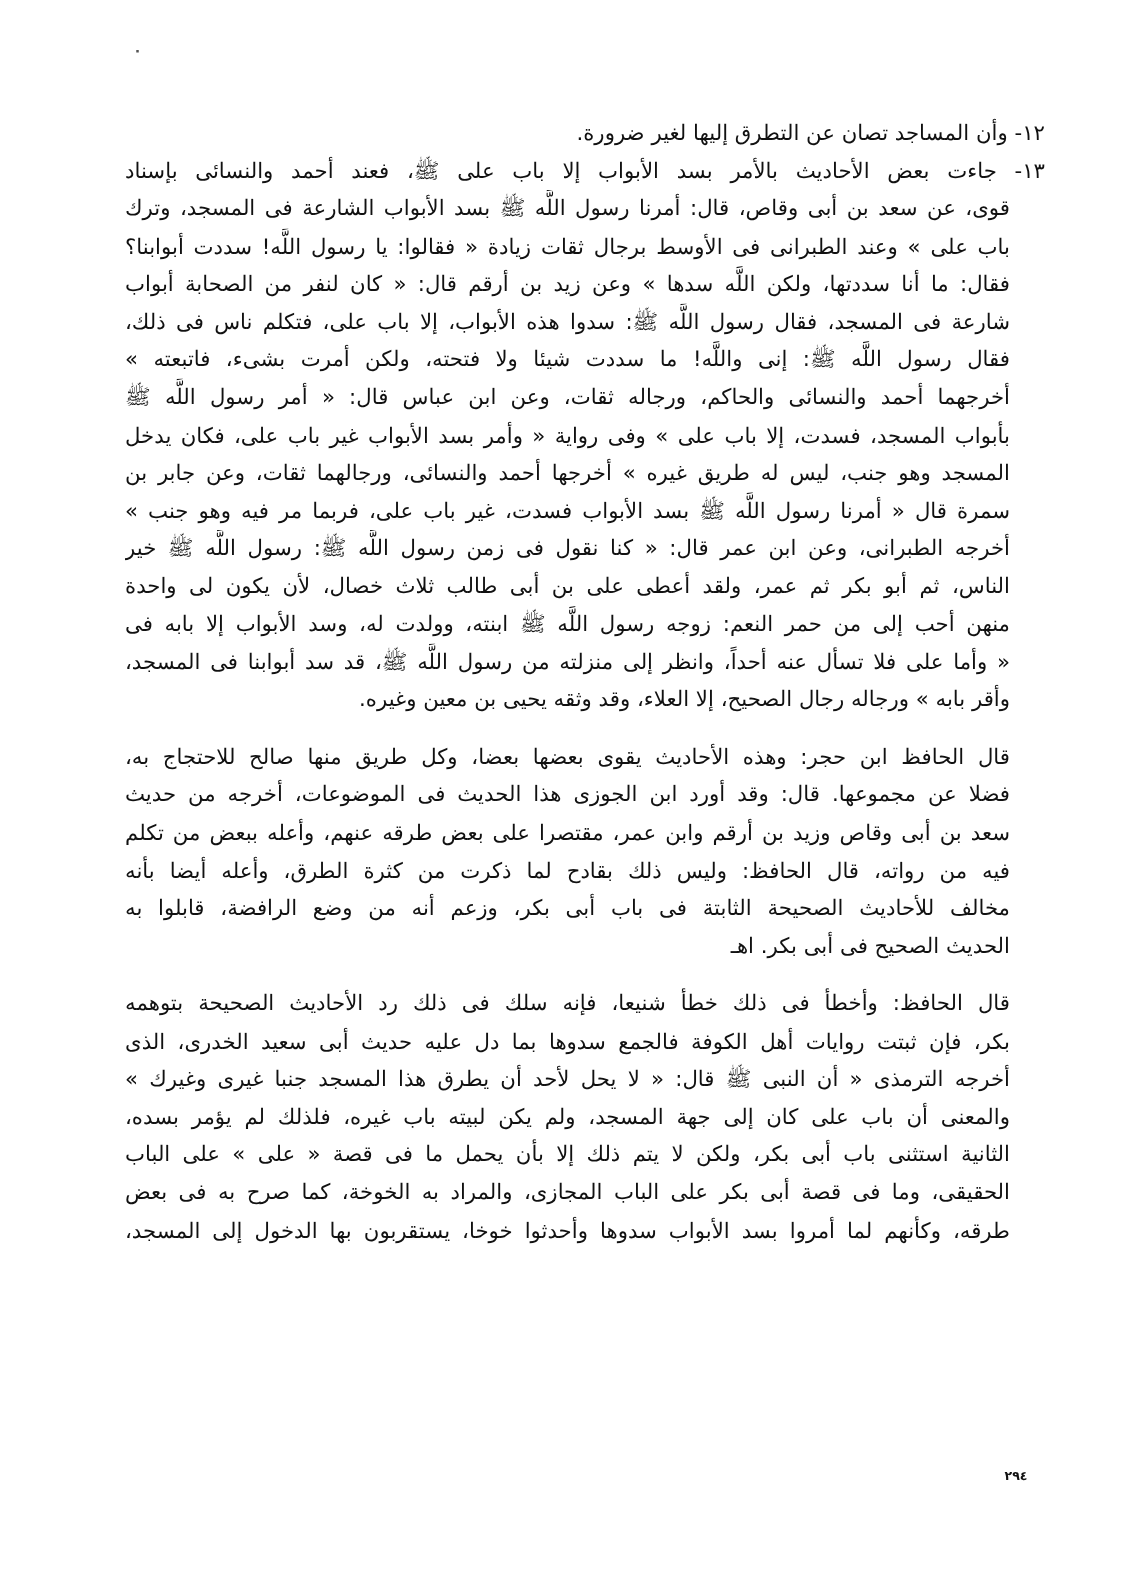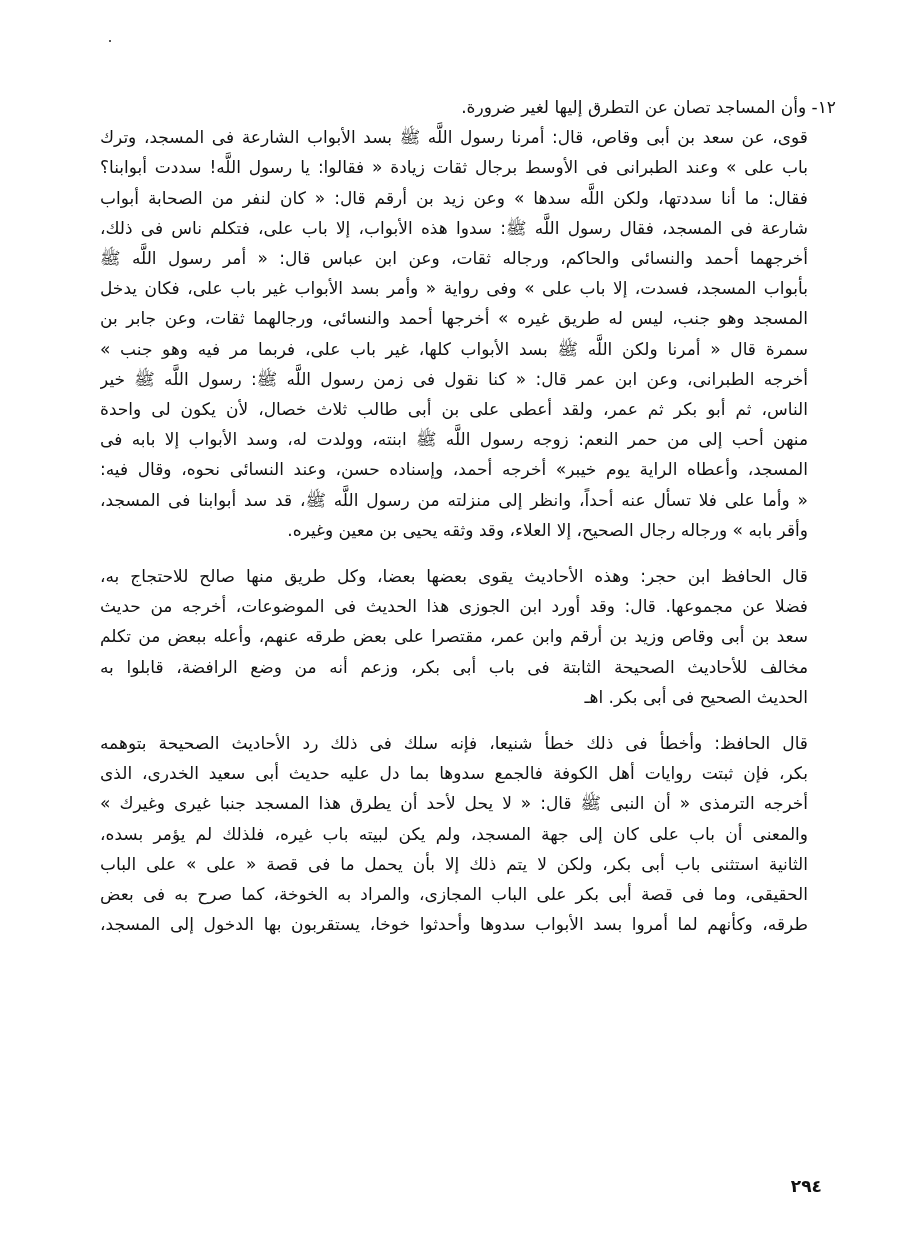--- a/index.html
+++ b/index.html
@@ -71,58 +71,60 @@
     .numbered .line.first {
       padding-right: 0;
     }
     .page-number {
       position: absolute;
       left: 782px;
       top: 1176px;
       width: 40px;
       direction: rtl;
       text-align: right;
-      font-size: 17px;
+      font-size: 10px;
       font-weight: bold;
       letter-spacing: 2px;
     }
   </style>
 </head>
 <body>
 
 <div class="page">
   <div class="stray-dot"></div>
 
   <div class="text-block">
 
     <p class="para numbered">
       <span class="line first last">١٢- وأن المساجد تصان عن التطرق إليها لغير ضرورة.</span>
     </p>
 
     <p class="para numbered">
+      <span class="line first">١٣- جاءت بعض الأحاديث بالأمر بسد الأبواب إلا باب على ﷺ، فعند أحمد والنسائى بإسناد</span>
       <span class="line">قوى، عن سعد بن أبى وقاص، قال: أمرنا رسول اللَّه ﷺ بسد الأبواب الشارعة فى المسجد، وترك</span>
       <span class="line">باب على » وعند الطبرانى فى الأوسط برجال ثقات زيادة « فقالوا: يا رسول اللَّه! سددت أبوابنا؟</span>
       <span class="line">فقال: ما أنا سددتها، ولكن اللَّه سدها » وعن زيد بن أرقم قال: « كان لنفر من الصحابة أبواب</span>
       <span class="line">شارعة فى المسجد، فقال رسول اللَّه ﷺ: سدوا هذه الأبواب، إلا باب على، فتكلم ناس فى ذلك،</span>
+      <span class="line">فقال رسول اللَّه ﷺ: إنى واللَّه! ما سددت شيئا ولا فتحته، ولكن أمرت بشىء، فاتبعته »</span>
       <span class="line">أخرجهما أحمد والنسائى والحاكم، ورجاله ثقات، وعن ابن عباس قال: « أمر رسول اللَّه ﷺ</span>
       <span class="line">بأبواب المسجد، فسدت، إلا باب على » وفى رواية « وأمر بسد الأبواب غير باب على، فكان يدخل</span>
       <span class="line">المسجد وهو جنب، ليس له طريق غيره » أخرجها أحمد والنسائى، ورجالهما ثقات، وعن جابر بن</span>
-      <span class="line">سمرة قال « أمرنا ولكن اللَّه ﷺ بسد الأبواب كلها، غير باب على، فربما مر فيه وهو جنب »</span>
+      <span class="line">سمرة قال « أمرنا رسول اللَّه ﷺ بسد الأبواب فسدت، غير باب على، فربما مر فيه وهو جنب »</span>
       <span class="line">أخرجه الطبرانى، وعن ابن عمر قال: « كنا نقول فى زمن رسول اللَّه ﷺ: رسول اللَّه ﷺ خير</span>
       <span class="line">الناس، ثم أبو بكر ثم عمر، ولقد أعطى على بن أبى طالب ثلاث خصال، لأن يكون لى واحدة</span>
       <span class="line">منهن أحب إلى من حمر النعم: زوجه رسول اللَّه ﷺ ابنته، وولدت له، وسد الأبواب إلا بابه فى</span>
-      <span class="line">المسجد، وأعطاه الراية يوم خيبر» أخرجه أحمد، وإسناده حسن، وعند النسائى نحوه، وقال فيه:</span>
       <span class="line">« وأما على فلا تسأل عنه أحداً، وانظر إلى منزلته من رسول اللَّه ﷺ، قد سد أبوابنا فى المسجد،</span>
       <span class="line last">وأقر بابه » ورجاله رجال الصحيح، إلا العلاء، وقد وثقه يحيى بن معين وغيره.</span>
     </p>
 
     <p class="para gap">
       <span class="line">قال الحافظ ابن حجر: وهذه الأحاديث يقوى بعضها بعضا، وكل طريق منها صالح للاحتجاج به،</span>
       <span class="line">فضلا عن مجموعها. قال: وقد أورد ابن الجوزى هذا الحديث فى الموضوعات، أخرجه من حديث</span>
       <span class="line">سعد بن أبى وقاص وزيد بن أرقم وابن عمر، مقتصرا على بعض طرقه عنهم، وأعله ببعض من تكلم</span>
+      <span class="line">فيه من رواته، قال الحافظ: وليس ذلك بقادح لما ذكرت من كثرة الطرق، وأعله أيضا بأنه</span>
       <span class="line">مخالف للأحاديث الصحيحة الثابتة فى باب أبى بكر، وزعم أنه من وضع الرافضة، قابلوا به</span>
       <span class="line last">الحديث الصحيح فى أبى بكر. اهـ</span>
     </p>
 
     <p class="para gap">
       <span class="line">قال الحافظ: وأخطأ فى ذلك خطأ شنيعا، فإنه سلك فى ذلك رد الأحاديث الصحيحة بتوهمه</span>
       <span class="line">بكر، فإن ثبتت روايات أهل الكوفة فالجمع سدوها بما دل عليه حديث أبى سعيد الخدرى، الذى</span>
       <span class="line">أخرجه الترمذى « أن النبى ﷺ قال: « لا يحل لأحد أن يطرق هذا المسجد جنبا غيرى وغيرك »</span>
       <span class="line">والمعنى أن باب على كان إلى جهة المسجد، ولم يكن لبيته باب غيره، فلذلك لم يؤمر بسده،</span>
       <span class="line">الثانية استثنى باب أبى بكر، ولكن لا يتم ذلك إلا بأن يحمل ما فى قصة « على » على الباب</span>

